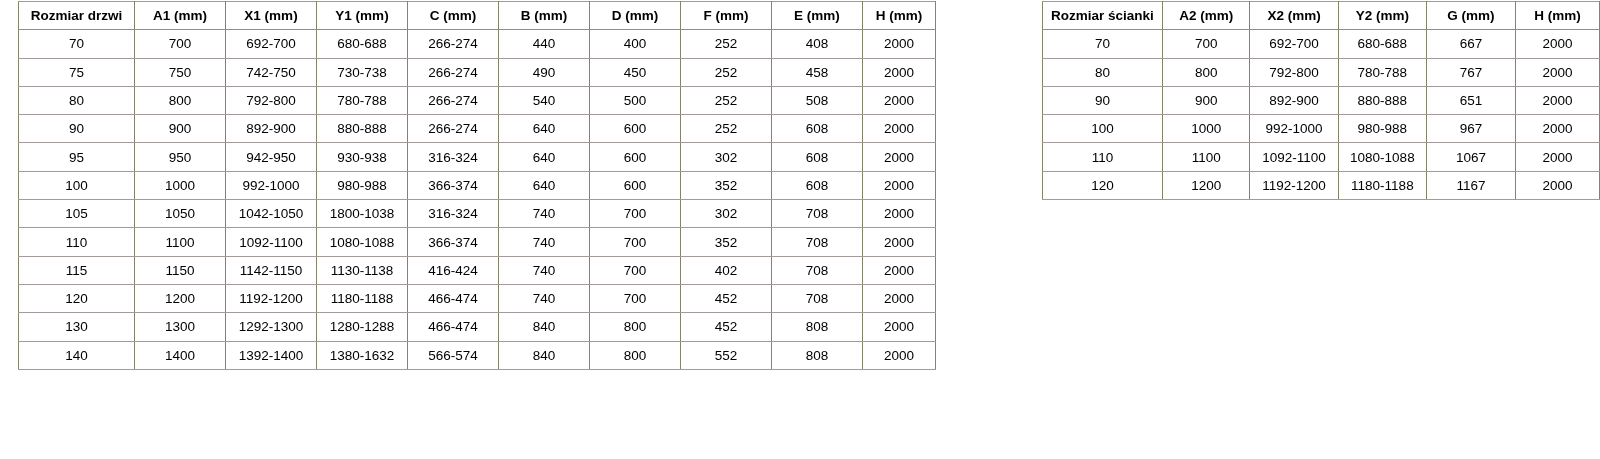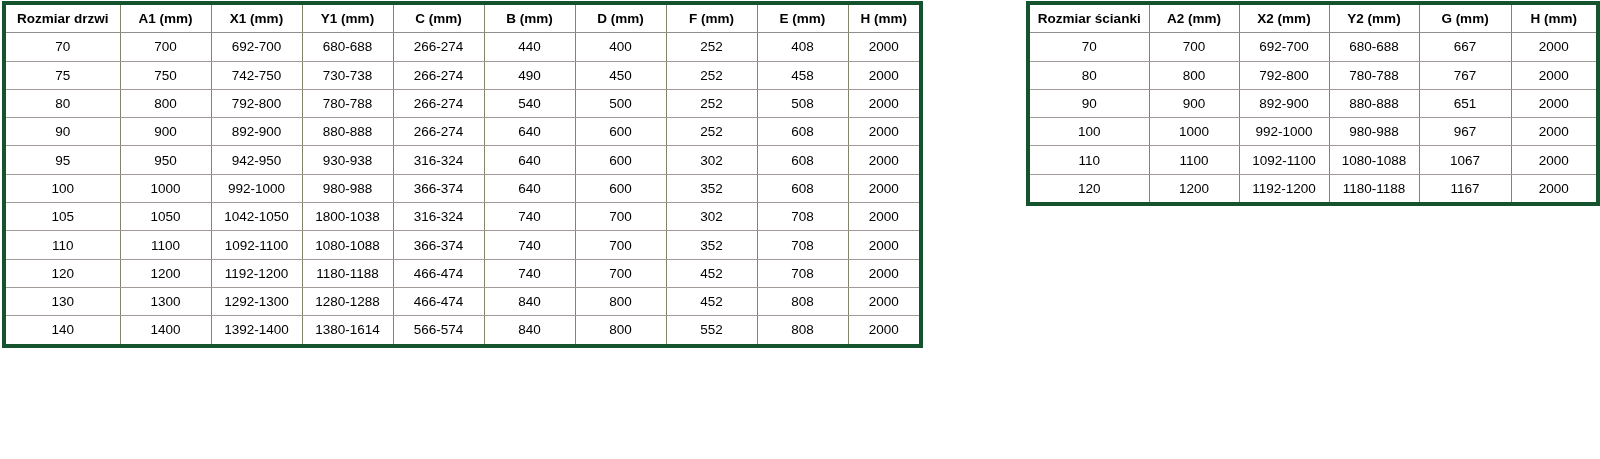--- a/index.html
+++ b/index.html
@@ -19,22 +19,23 @@
     top: 0; left: 0;
     width: 1600px;
     height: 459px;
     background: #ffffff;
   }
   table.dim-table {
     position: absolute;
     border-collapse: collapse;
     table-layout: fixed;
     background: #ffffff;
-    border: 4px solid #14532d;
+    border: 1px solid #14532d;
     font-size: 13.5px;
+    margin-left: 16px;
   }
   table.dim-table th,
   table.dim-table td {
     border-top: 1px solid #a29a96;
     border-bottom: 1px solid #a29a96;
     border-left: 1px solid #84846b;
     border-right: 1px solid #84846b;
     text-align: center;
     vertical-align: middle;
     height: 27.3px;
@@ -187,20 +188,32 @@
           <td>1092-1100</td>
           <td>1080-1088</td>
           <td>366-374</td>
           <td>740</td>
           <td>700</td>
           <td>352</td>
           <td>708</td>
           <td>2000</td>
         </tr>
         <tr>
+          <td>115</td>
+          <td>1150</td>
+          <td>1142-1150</td>
+          <td>1130-1138</td>
+          <td>416-424</td>
+          <td>740</td>
+          <td>700</td>
+          <td>402</td>
+          <td>708</td>
+          <td>2000</td>
+        </tr>
+        <tr>
           <td>120</td>
           <td>1200</td>
           <td>1192-1200</td>
           <td>1180-1188</td>
           <td>466-474</td>
           <td>740</td>
           <td>700</td>
           <td>452</td>
           <td>708</td>
           <td>2000</td>
@@ -214,21 +227,21 @@
           <td>840</td>
           <td>800</td>
           <td>452</td>
           <td>808</td>
           <td>2000</td>
         </tr>
         <tr>
           <td>140</td>
           <td>1400</td>
           <td>1392-1400</td>
-          <td>1380-1614</td>
+          <td>1380-1632</td>
           <td>566-574</td>
           <td>840</td>
           <td>800</td>
           <td>552</td>
           <td>808</td>
           <td>2000</td>
         </tr>
       </tbody>
   </table>
 

